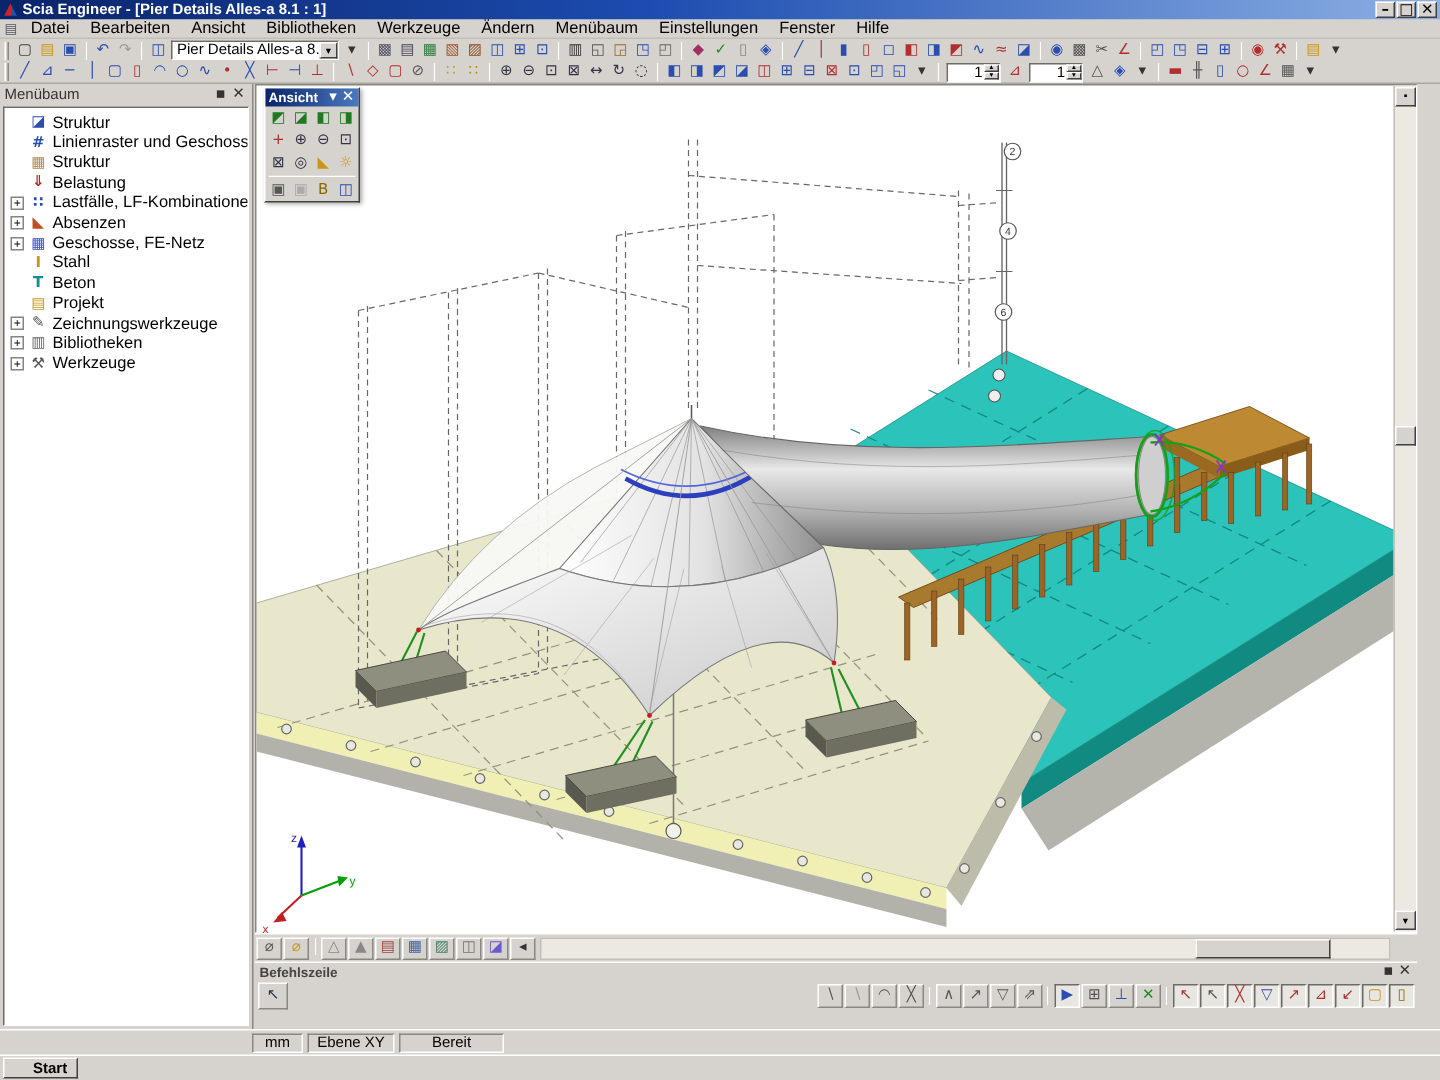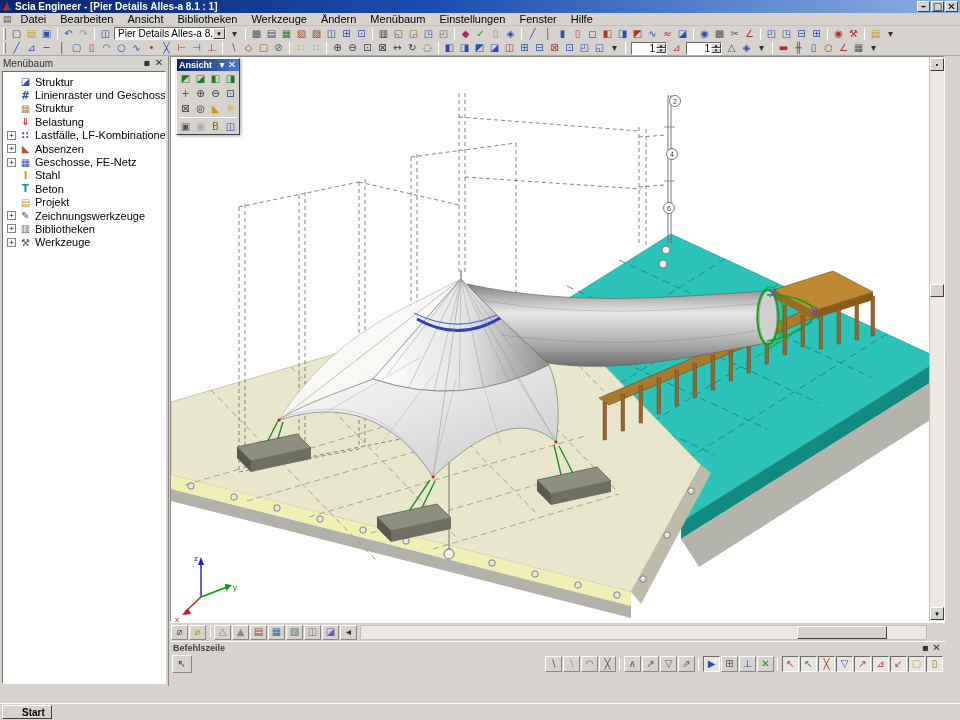--- a/index.html
+++ b/index.html
@@ -983,20 +983,25 @@
           </div>
           <div class="tbtn pressed">
             <span class="g" style="color: rgb(138, 106, 0);">▯</span>
           </div>
         </span>
     </div>
   </div>
 
   <div class="right-filler"></div>
 
+  <div class="statusbar">
+      <div class="sb-cell" style="width: 34px;">mm</div>
+      <div class="sb-cell" style="width: 58px;">Ebene XY</div>
+      <div class="sb-cell" style="width: 70px;">Bereit</div>
+    </div>
 
   <div class="taskbar">
     <div class="start-btn">
       <span class="flag"></span>
       <span>Start</span>
     </div>
   </div>
 
 </div>
 

